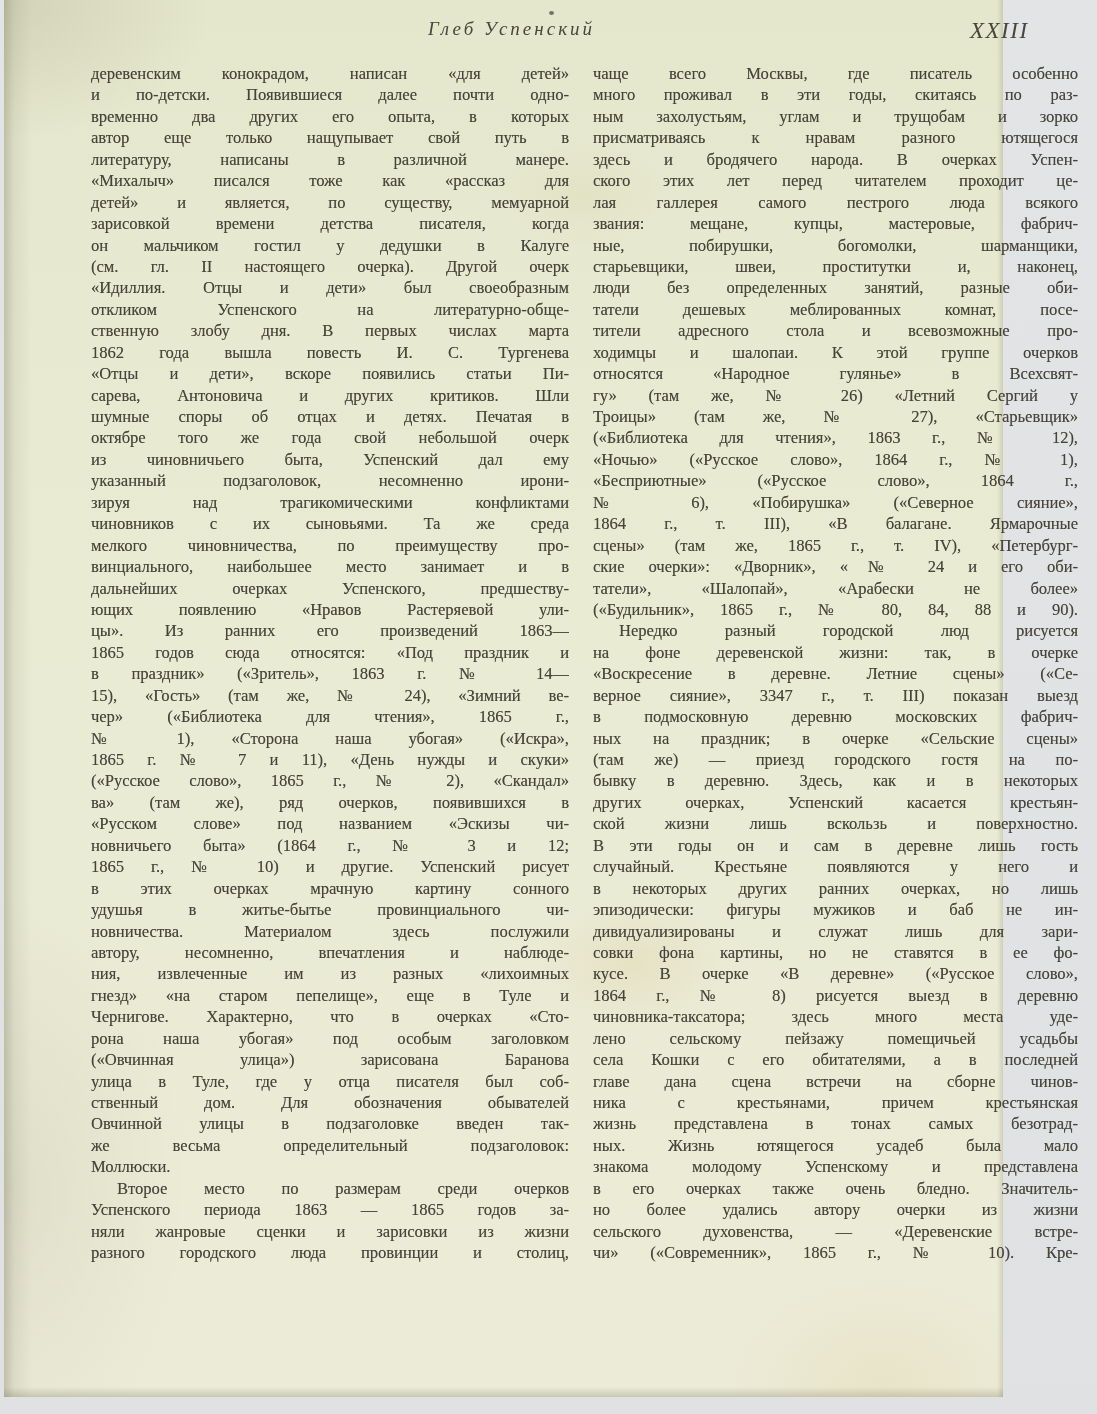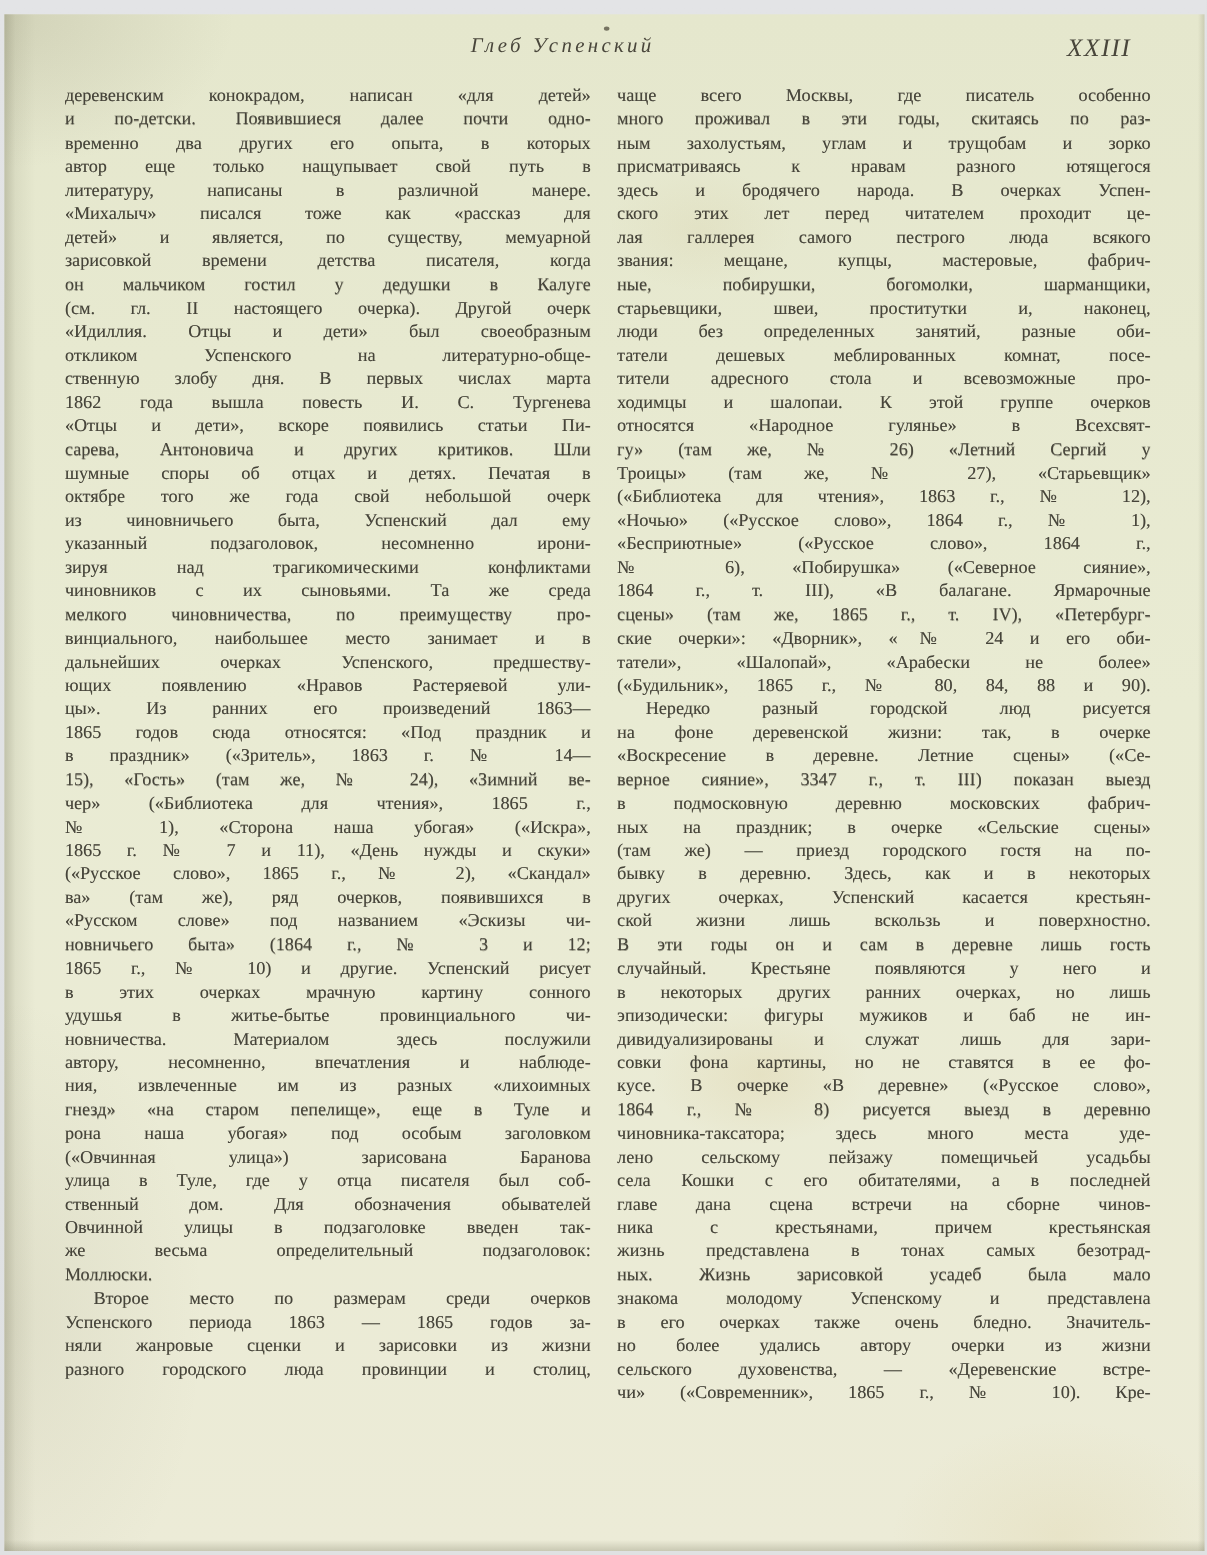--- a/index.html
+++ b/index.html
@@ -11,22 +11,22 @@
     position: relative;
     width: 1097px;
     height: 1414px;
     background: linear-gradient(180deg, #e3e4e6 0%, #dfe1e2 100%);
     overflow: hidden;
     font-family: "Liberation Serif", "DejaVu Serif", serif;
   }
   .paper {
     position: absolute;
     left: 4px;
-    top: 13px;
-    width: 1091px;
+    top: 0;
+    width: 999px;
     height: 1397px;
     background:
       radial-gradient(140px 90px at 63% 69%, rgba(199,168,92,0.14), rgba(199,168,92,0) 70%),
       radial-gradient(120px 80px at 58% 14%, rgba(190,170,110,0.10), rgba(190,170,110,0) 70%),
       radial-gradient(220px 150px at 88% 99%, rgba(205,180,100,0.13), rgba(205,180,100,0) 70%),
       radial-gradient(300px 200px at 0% 0%, rgba(120,115,88,0.18), rgba(120,115,88,0) 70%),
       radial-gradient(260px 420px at 0% 85%, rgba(120,115,88,0.10), rgba(120,115,88,0) 70%),
       linear-gradient(90deg, rgba(110,110,85,0.32) 0px, rgba(110,110,85,0.10) 10px, rgba(110,110,85,0) 28px),
       linear-gradient(270deg, rgba(110,110,85,0.22) 0px, rgba(110,110,85,0) 6px),
       linear-gradient(0deg, rgba(110,110,85,0.28) 0px, rgba(110,110,85,0) 10px),
@@ -59,20 +59,21 @@
     border-radius: 50%;
     background: rgba(80,76,62,0.75);
   }
   .col {
     position: absolute;
     top: 63px;
     font-size: 16.5px;
     line-height: 21.45px;
     color: #46443a;
     text-shadow: 0.2px 0.2px 0.4px rgba(62,60,48,0.45);
+    margin-left: 32px;
   }
   .col-left  { left: 55px;  width: 478px; }
   .col-right { left: 557px; width: 485px; }
   .line {
     height: 21.45px;
     overflow: hidden;
     text-align: justify;
     text-align-last: justify;
     white-space: normal;
   }
@@ -125,20 +126,21 @@
         <div class="line">ва» (там же), ряд очерков, появившихся в</div>
         <div class="line">«Русском слове» под названием «Эскизы чи-</div>
         <div class="line">новничьего быта» (1864 г., № 3 и 12;</div>
         <div class="line">1865 г., № 10) и другие. Успенский рисует</div>
         <div class="line">в этих очерках мрачную картину сонного</div>
         <div class="line">удушья в житье-бытье провинциального чи-</div>
         <div class="line">новничества. Материалом здесь послужили</div>
         <div class="line">автору, несомненно, впечатления и наблюде-</div>
         <div class="line">ния, извлеченные им из разных «лихоимных</div>
         <div class="line">гнезд» «на старом пепелище», еще в Туле и</div>
+        <div class="line">Чернигове. Характерно, что в очерках «Сто-</div>
         <div class="line">рона наша убогая» под особым заголовком</div>
         <div class="line">(«Овчинная улица») зарисована Баранова</div>
         <div class="line">улица в Туле, где у отца писателя был соб-</div>
         <div class="line">ственный дом. Для обозначения обывателей</div>
         <div class="line">Овчинной улицы в подзаголовке введен так-</div>
         <div class="line">же весьма определительный подзаголовок:</div>
         <div class="line no-just">Моллюски.</div>
         <div class="line indent">Второе место по размерам среди очерков</div>
         <div class="line">Успенского периода 1863 — 1865 годов за-</div>
         <div class="line">няли жанровые сценки и зарисовки из жизни</div>
@@ -188,21 +190,21 @@
         <div class="line">дивидуализированы и служат лишь для зари-</div>
         <div class="line">совки фона картины, но не ставятся в ее фо-</div>
         <div class="line">кусе. В очерке «В деревне» («Русское слово»,</div>
         <div class="line">1864 г., № 8) рисуется выезд в деревню</div>
         <div class="line">чиновника-таксатора; здесь много места уде-</div>
         <div class="line">лено сельскому пейзажу помещичьей усадьбы</div>
         <div class="line">села Кошки с его обитателями, а в последней</div>
         <div class="line">главе дана сцена встречи на сборне чинов-</div>
         <div class="line">ника с крестьянами, причем крестьянская</div>
         <div class="line">жизнь представлена в тонах самых безотрад-</div>
-        <div class="line">ных. Жизнь зарисовкой усадеб была мало</div>
+        <div class="line">ных. Жизнь ютящегося усадеб была мало</div>
         <div class="line">знакома молодому Успенскому и представлена</div>
         <div class="line">в его очерках также очень бледно. Значитель-</div>
         <div class="line">но более удались автору очерки из жизни</div>
         <div class="line">сельского духовенства, — «Деревенские встре-</div>
         <div class="line">чи» («Современник», 1865 г., № 10). Кре-</div>
       </div>
   </div>
 </div>
 
 </body></html>

